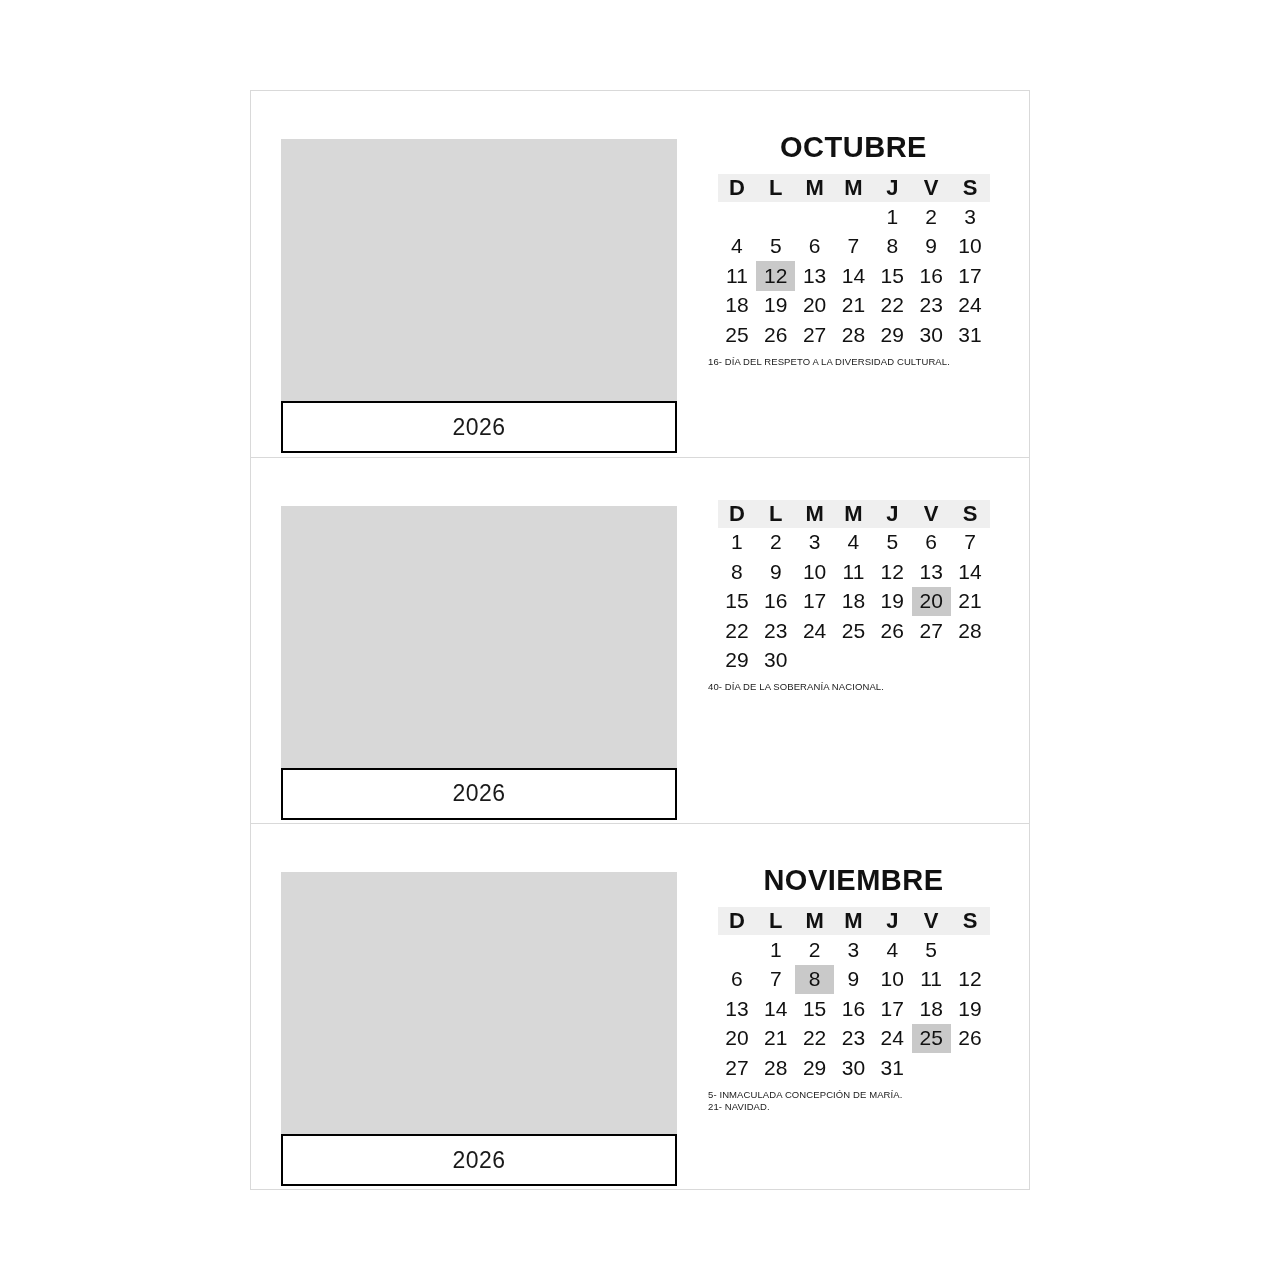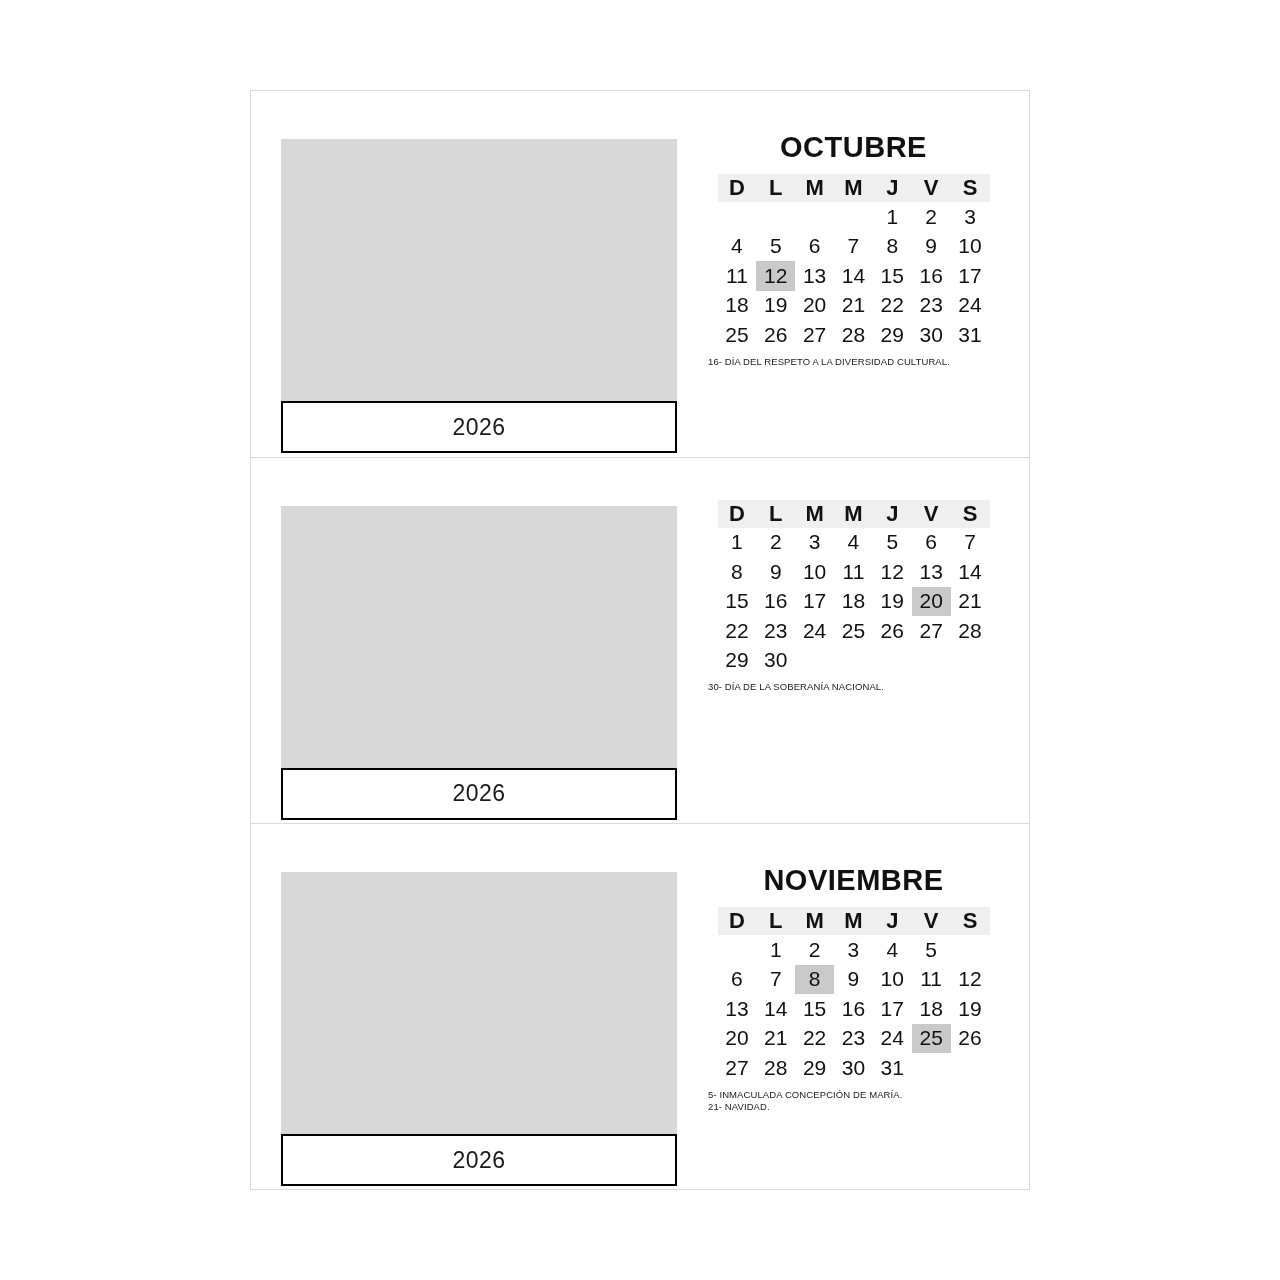--- a/index.html
+++ b/index.html
@@ -245,21 +245,21 @@
             <td>30</td>
             <td></td>
             <td></td>
             <td></td>
             <td></td>
             <td></td>
           </tr>
         </tbody>
           </table>
         <div class="notes">
-          <div>30- DÍA DE LA SOBERANÍA NACIONAL.</div>
+          <div>40- DÍA DE LA SOBERANÍA NACIONAL.</div>
         </div>
       </div>
     </div>
 
     <div class="panel">
       <div class="photo"></div>
       <div class="yearbox">
         <span>2026</span>
       </div>
       <div class="cal">

